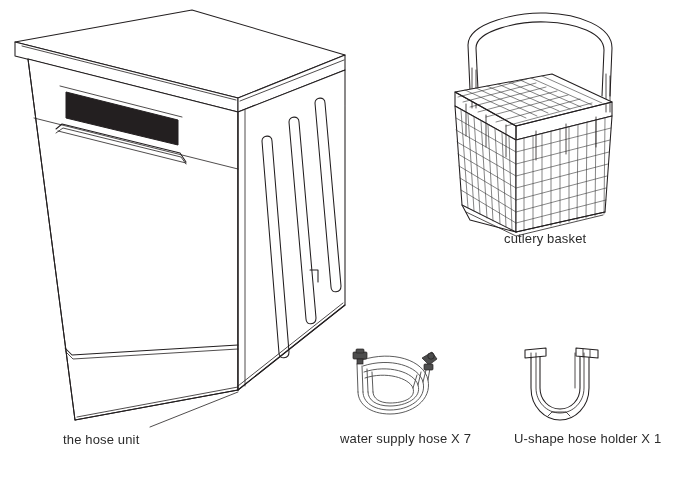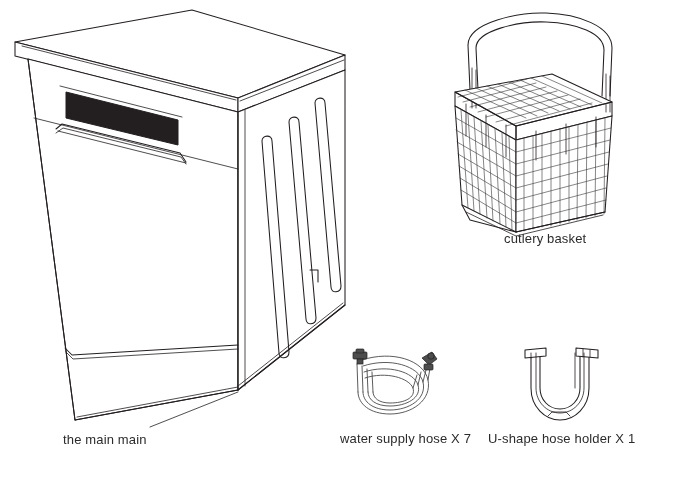--- a/index.html
+++ b/index.html
@@ -25,21 +25,21 @@
     position: absolute;
     font-family: "Liberation Sans", sans-serif;
     font-size: 13px;
     color: #2b2b2b;
     white-space: nowrap;
     letter-spacing: 0.15px;
   }
   #cap-main-unit { left: 63px;  top: 432px; }
   #cap-cutlery   { left: 504px; top: 231px; }
   #cap-hose      { left: 340px; top: 431px; }
-  #cap-holder    { left: 488px; top: 431px; }
+  #cap-holder    { left: 514px; top: 431px; }
   svg { display: block; }
   .ln   { fill: none; stroke: #231f20; stroke-width: 1.05; stroke-linejoin: round; stroke-linecap: round; }
   .lnT  { fill: none; stroke: #231f20; stroke-width: 0.8;  stroke-linejoin: round; stroke-linecap: round; }
   .lnM  { fill: none; stroke: #3a3a3a; stroke-width: 0.62; stroke-linejoin: round; stroke-linecap: round; }
   .lnH  { fill: none; stroke: #4a4a4a; stroke-width: 0.9;  stroke-linejoin: round; stroke-linecap: round; }
   .fillW{ fill: #ffffff; stroke: #231f20; stroke-width: 1.05; stroke-linejoin: round; }
   .panel{ fill: #231f20; stroke: #231f20; stroke-width: 1; }
   .fitt { fill: #4d4d4d; stroke: #231f20; stroke-width: 0.7; }
 </style>
 </head>
@@ -270,21 +270,21 @@
     <path class="lnT" d="M 590,350 L 590,357"></path>
 
     <path class="lnT" d="M 536,353 L 536,388 C 536,402 547,413 560,413 C 573,413 584,402 584,388 L 584,353"></path>
     <path class="lnT" d="M 575,353 L 575,388"></path>
 
     <path class="lnT" d="M 548,416 L 552,412 L 566,412 L 570,416"></path>
   </g>
 
 </svg>
 
-<div class="cap" id="cap-main-unit">the main main</div>
+<div class="cap" id="cap-main-unit">the hose unit</div>
 
 <div class="cap" id="cap-cutlery">cutlery basket</div>
 
 <div class="cap" id="cap-hose">water supply hose X 7</div>
 
 <div class="cap" id="cap-holder">U-shape hose holder X 1</div>
 
 </div>
 
 </body></html>

